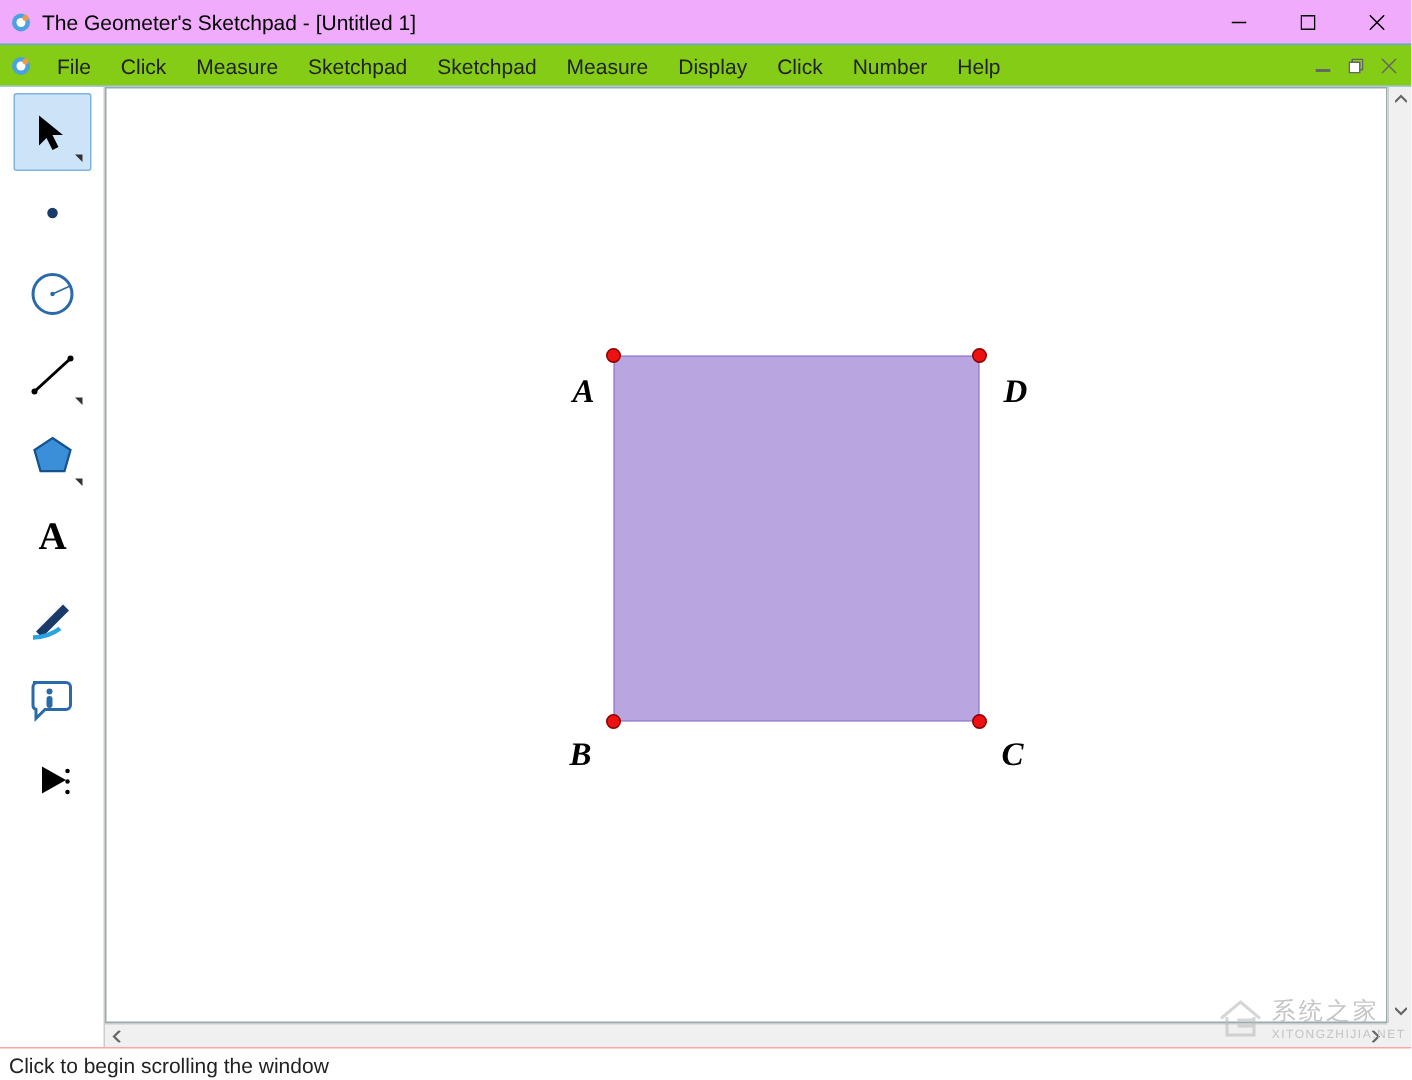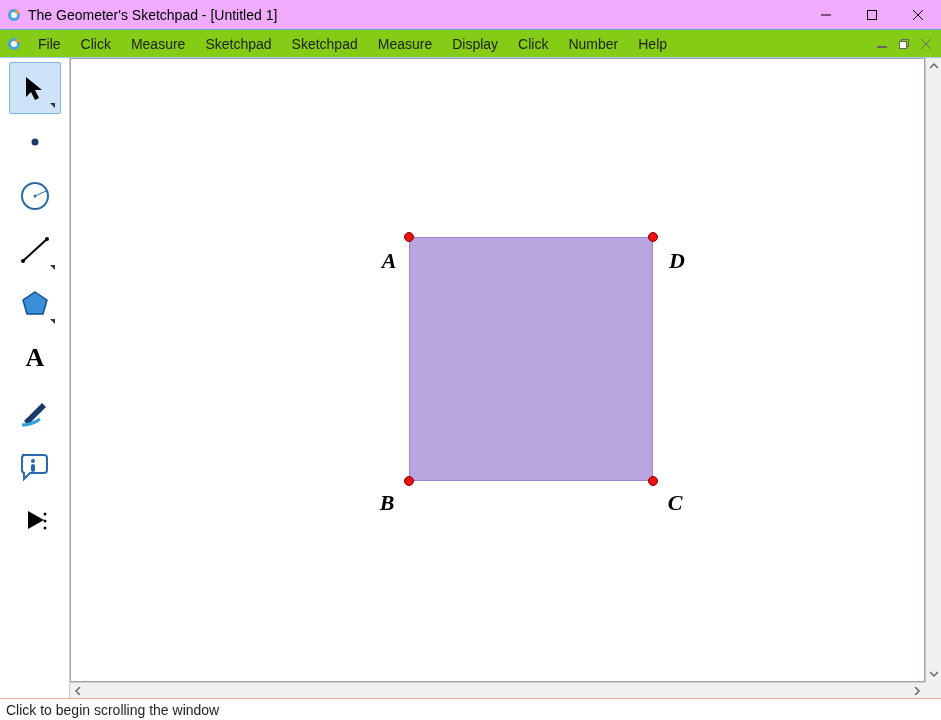--- a/index.html
+++ b/index.html
@@ -266,18 +266,29 @@
       </div>
       <div class="track"></div>
       <div class="scroll-arrow">
         <svg width="8" height="8">
             <polyline points="2,0 6,4 2,8" fill="none" stroke="#666" stroke-width="1.5"></polyline>
           </svg>
       </div>
     </div>
     <div class="scroll-corner"></div>
 
+    <div class="watermark">
+      <svg width="30" height="26" viewBox="0 0 30 26">
+        <path d="M2 13 L15 2 L28 13 M6 12 V24 H24 V12" fill="none" stroke="#bbb" stroke-width="2"></path>
+        <line x1="13" y1="14" x2="24" y2="14" stroke="#bbb" stroke-width="2"></line>
+        <line x1="13" y1="18" x2="24" y2="18" stroke="#bbb" stroke-width="2"></line>
+      </svg>
+      <div>
+        <div style="font-size:16px;">系统之家</div>
+        <div style="font-size:8px;letter-spacing:1px;">XITONGZHIJIA.NET</div>
+      </div>
+    </div>
   </div>
 </div>
 
 <div class="statusbar">
   <span>Click to begin scrolling the window</span>
 </div>
 
 </body></html>

